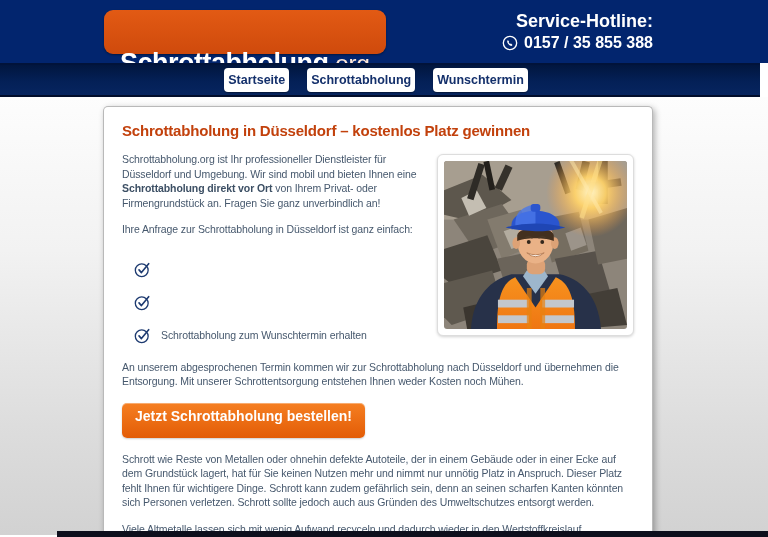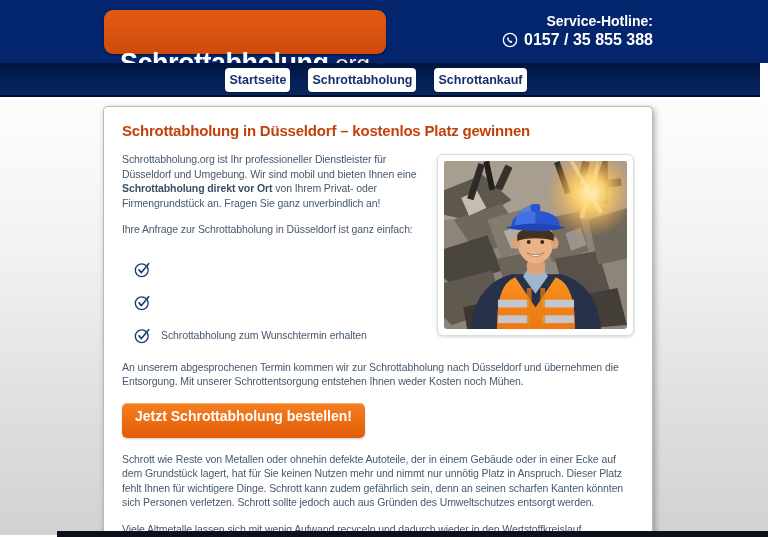--- a/index.html
+++ b/index.html
@@ -19,21 +19,21 @@
   .logo {
     background:linear-gradient(180deg,#e25a14,#cf4a0c);
     border-radius:9px;
     padding:3px 16px 7px 16px;
     height:44px; display:flex; align-items:baseline;
     box-shadow:0 1px 2px rgba(0,0,0,.4);
   }
   .logo-name { color:#fff; font-weight:bold; font-size:27px; letter-spacing:-0.5px; }
   .logo-tld  { color:#ffe9da; font-size:24px;margin-top:37px; }
   .hotline { text-align:right; color:#fff; line-height:1.25; }
-  .hotline-label { font-size:14px; font-weight:600; }
+  .hotline-label { font-size:18px; font-weight:600; }
   .hotline-number { font-size:16px; font-weight:bold; display:flex; align-items:center; gap:6px; justify-content:flex-end; }
   .phone-icon { width:16px; height:16px; display:inline-block; }
 
   
   .navbar {
     height:34px;
     background:linear-gradient(180deg,#01163e 0%,#042057 55%,#07255f 100%);
     border-top:2px solid #01133a;
     border-bottom:2px solid #010d2b;
     display:flex; align-items:center; justify-content:center; gap:18px;
@@ -125,21 +125,21 @@
           </svg>
       </span>
       <span>0157 / 35 855 388</span>
     </div>
   </div>
 </div>
 
 <div class="navbar">
   <button class="nav-btn">Startseite</button>
   <button class="nav-btn">Schrottabholung</button>
-  <button class="nav-btn">Schrottankauf</button>
+  <button class="nav-btn">Wunschtermin</button>
 </div>
 
 <div class="page">
   <div class="card">
 
     <h1 class="page-title">Schrottabholung in Düsseldorf – kostenlos Platz gewinnen</h1>
 
     <div class="photo-frame">
       <svg viewBox="0 0 190 172" preserveAspectRatio="none">
         <defs>

